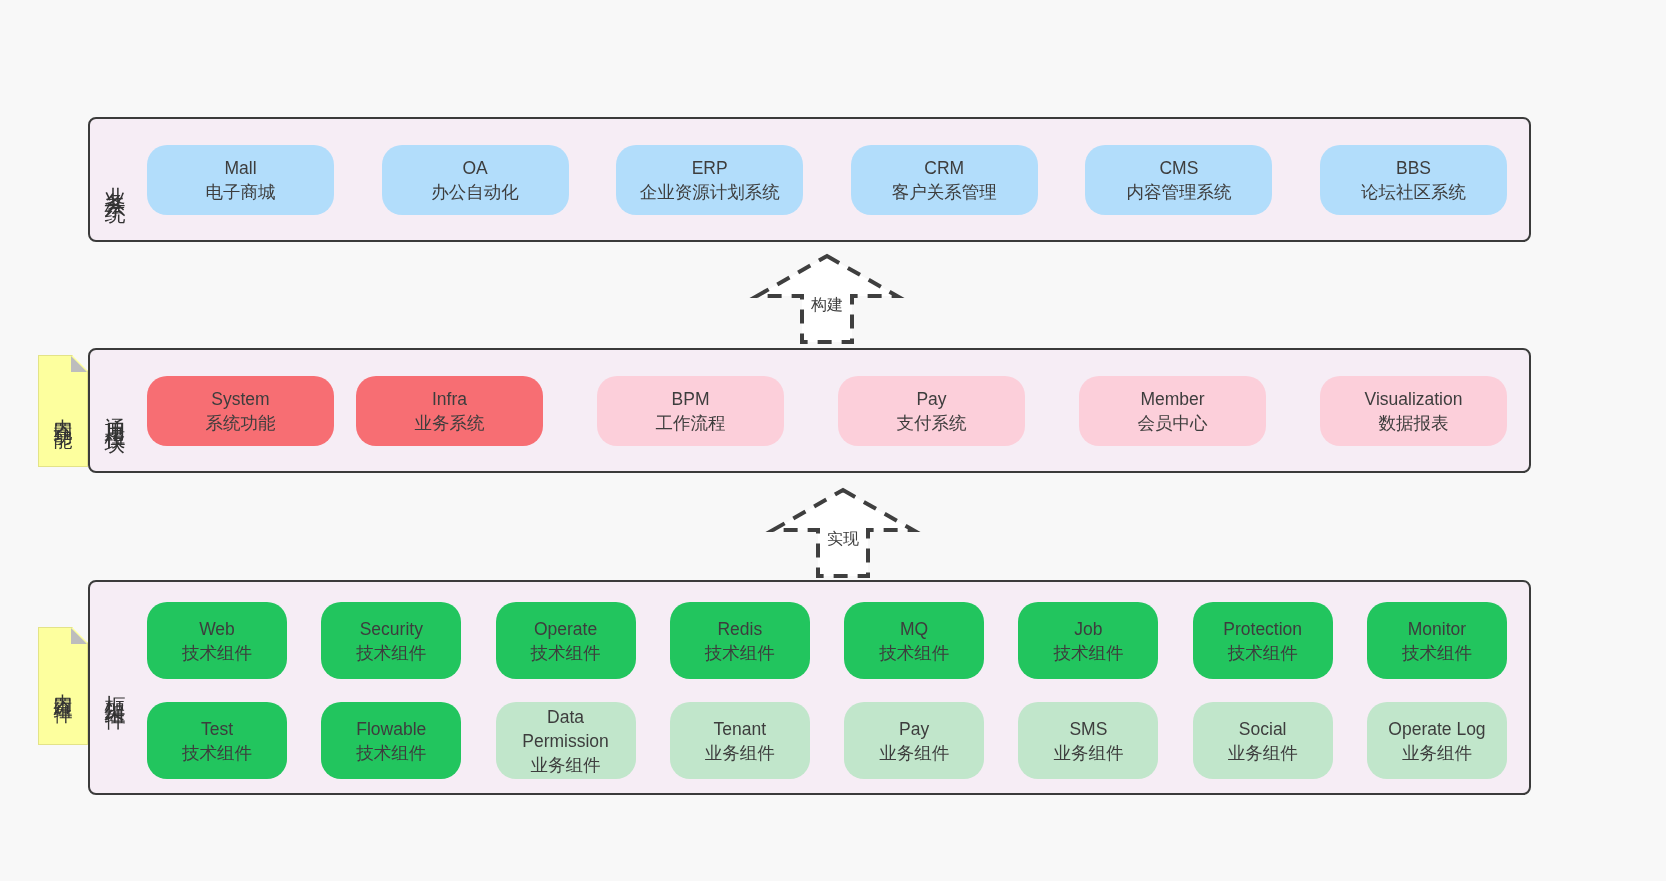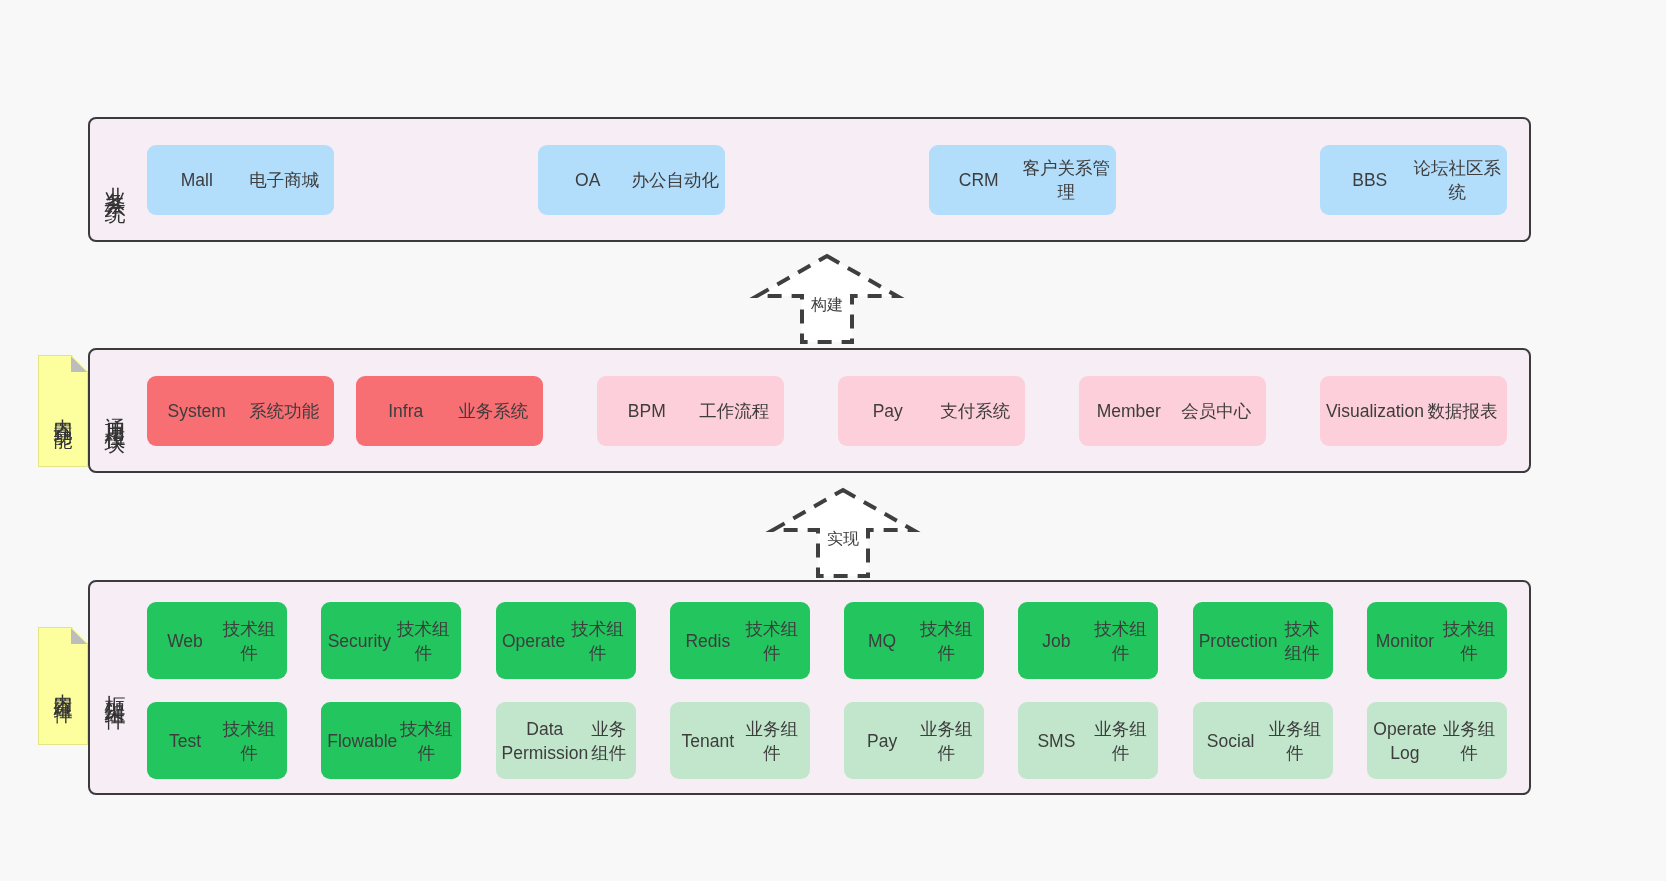--- a/index.html
+++ b/index.html
@@ -12,21 +12,21 @@
 
   .vlabel{position:absolute;left:8px;top:0;bottom:0;width:34px;display:flex;align-items:center;justify-content:center;
     writing-mode:vertical-lr;text-orientation:upright;font-size:21px;letter-spacing:5px;color:#333;}
 
   .row6{position:absolute;left:57px;right:22px;top:26px;bottom:25px;display:flex;justify-content:space-between;align-items:stretch;}
   .row6 .box{width:187px;}
 
   .grid8{position:absolute;left:57px;right:22px;top:20px;bottom:18px;display:grid;
     grid-template-columns:repeat(8,140px);grid-auto-rows:77px;justify-content:space-between;row-gap:23px;}
 
-  .box{border-radius:9px;display:flex;align-items:center;justify-content:center;
+  .box{border-radius:20px;display:flex;flex-direction:column;align-items:center;justify-content:center;
     text-align:center;font-size:17.5px;line-height:24px;padding:4px 6px;box-sizing:border-box;}
   .box .t,.box .s{width:100%;}
   .blue{background:#b2ddfb;}
   .red{background:#f76e73;}
   .pink{background:#fccfda;margin-left:32px;}
   .green{background:#22c55e;}
   .lgreen{background:#c1e6cb;}
 
   .note{position:absolute;left:38px;width:50px;background:#fdff9e;border:1px solid #e3e388;box-sizing:border-box;
     display:flex;align-items:center;justify-content:center;
@@ -54,22 +54,30 @@
     <div class="row6">
       <div class="box blue">
         <div class="t">Mall</div>
         <div class="s">电子商城</div>
       </div>
       <div class="box blue">
         <div class="t">OA</div>
         <div class="s">办公自动化</div>
       </div>
       <div class="box blue">
+        <div class="t">ERP</div>
+        <div class="s">企业资源计划系统</div>
+      </div>
+      <div class="box blue">
         <div class="t">CRM</div>
         <div class="s">客户关系管理</div>
+      </div>
+      <div class="box blue">
+        <div class="t">CMS</div>
+        <div class="s">内容管理系统</div>
       </div>
       <div class="box blue">
         <div class="t">BBS</div>
         <div class="s">论坛社区系统</div>
       </div>
     </div>
   </div>
 
   <div class="arrow-wrap arrow-1">
     <svg width="160" height="96" viewBox="0 0 160 96">

